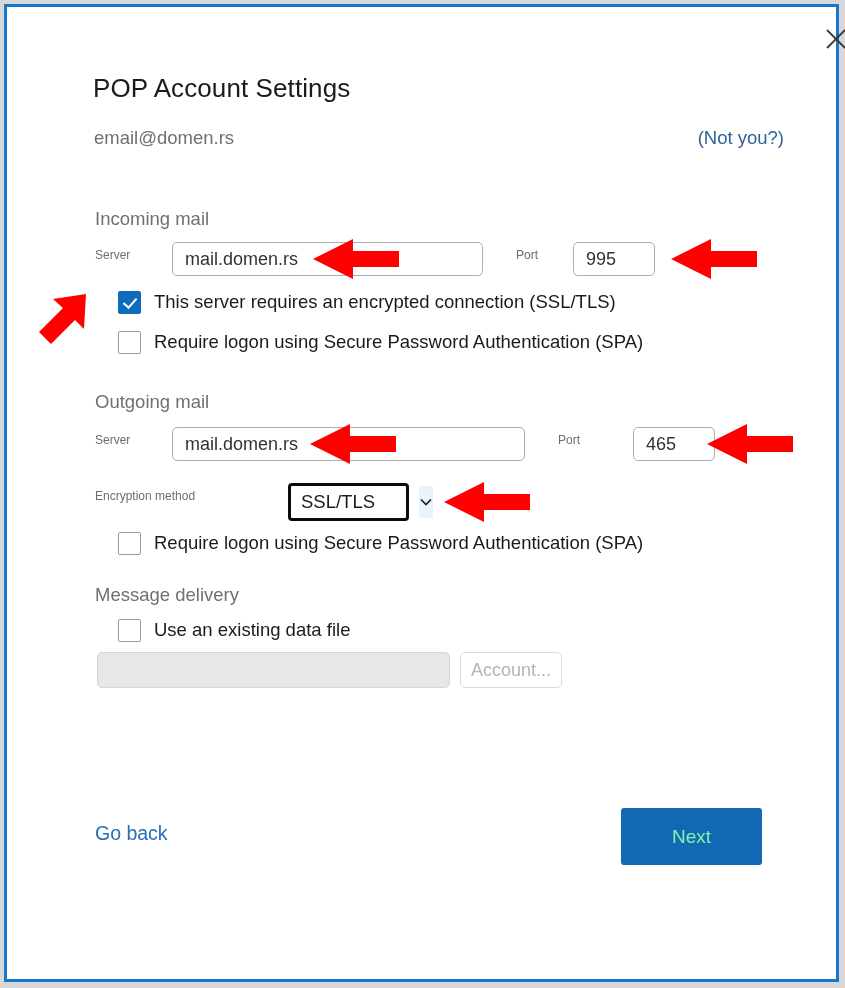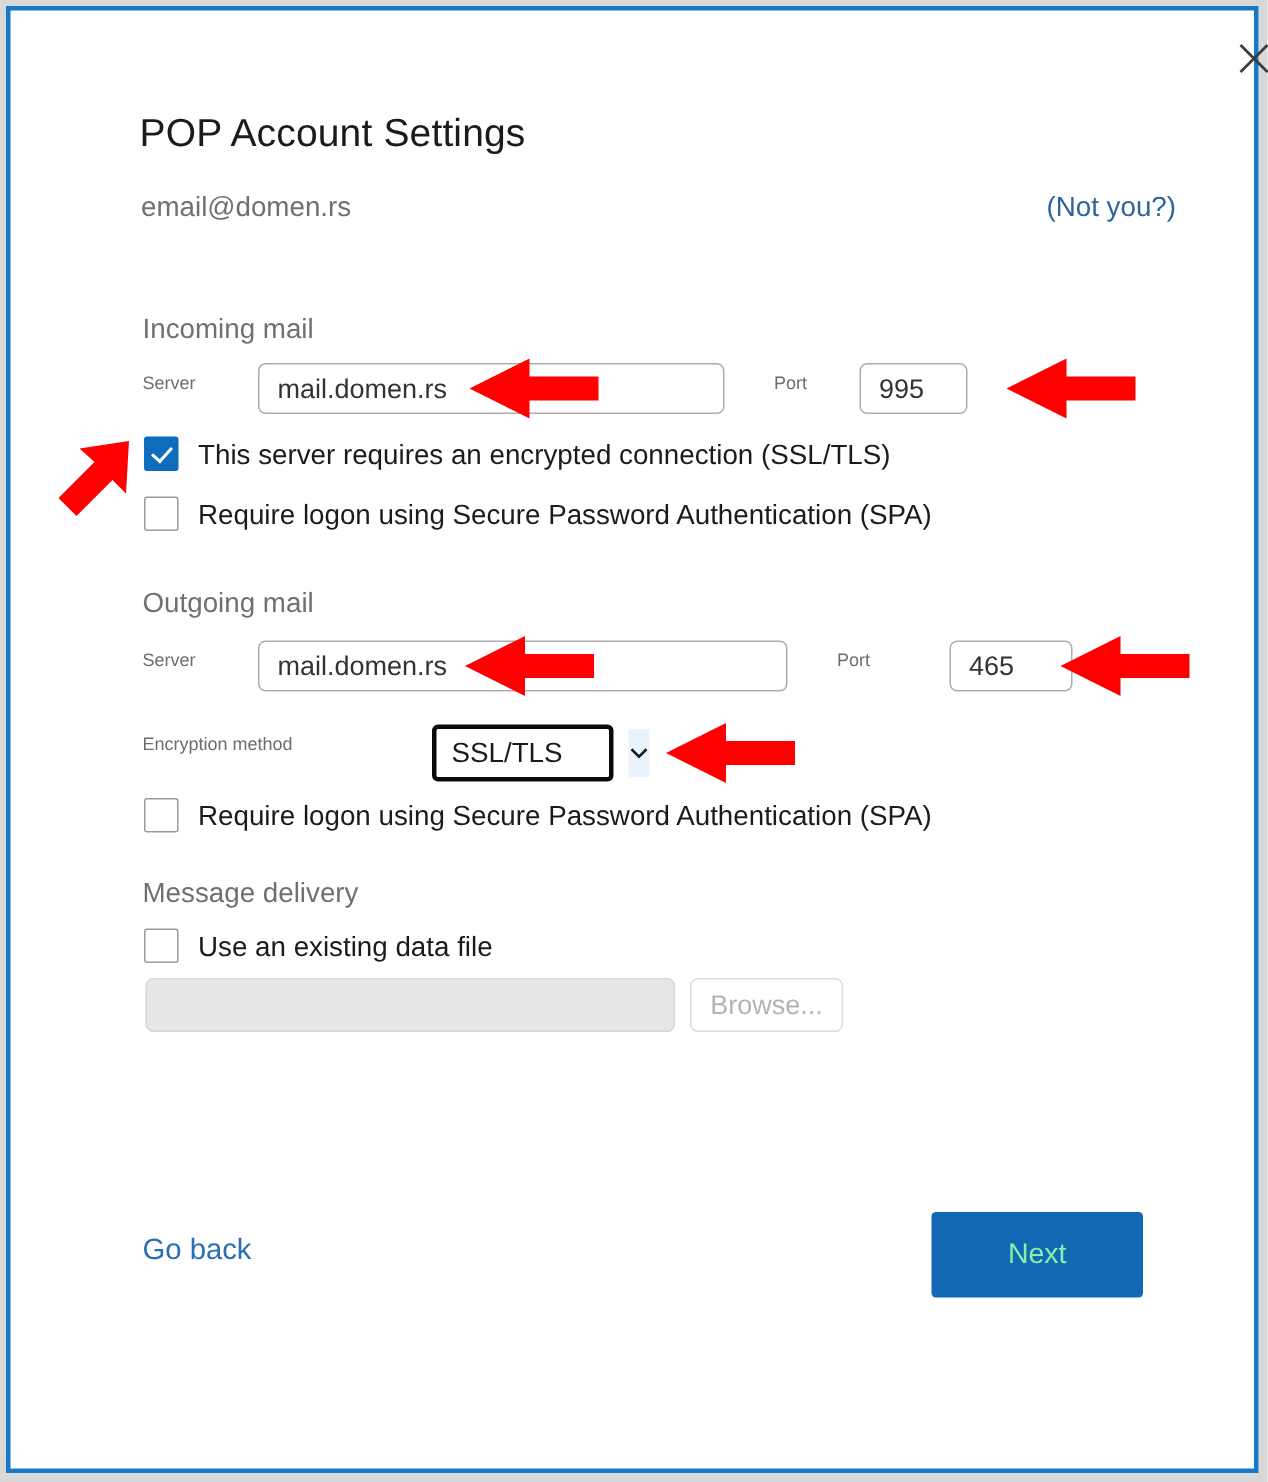--- a/index.html
+++ b/index.html
@@ -109,30 +109,30 @@
     background: #ffffff;
     font-size: 18px;
     color: #333333;
     font-family: "Liberation Sans", sans-serif;
     padding: 0 12px;
     height: 34px;
     line-height: 32px;
     outline: none;
   }
   #incoming-server-input { left: 165px; top: 235px; width: 311px; }
-  #incoming-port-input   { left: 566px; top: 235px; width: 72px; }
+  #incoming-port-input   { left: 566px; top: 235px; width: 82px; }
   #outgoing-server-input { left: 165px; top: 420px; width: 353px; }
   #outgoing-port-input   { left: 626px; top: 420px; width: 82px; }
 
   
   .checkbox-row {
     position: absolute;
     display: flex;
-    align-items: center;
-    cursor: pointer;
+    cursor: pointer;
+    margin-left: 22px;
   }
   #row-ssl       { left: 89px; top: 284px; }
   #row-spa-in    { left: 89px; top: 324px; }
   #row-spa-out   { left: 89px; top: 525px; }
   #row-data-file { left: 89px; top: 612px; }
 
   .cb {
     width: 23px;
     height: 23px;
     box-sizing: border-box;
@@ -321,21 +321,21 @@
         <span class="cb"></span>
         <span class="cb-label">Require logon using Secure Password Authentication (SPA)</span>
       </div>
 
       <div class="section-heading" id="heading-delivery">Message delivery</div>
       <div class="checkbox-row" id="row-data-file">
         <span class="cb"></span>
         <span class="cb-label">Use an existing data file</span>
       </div>
       <input id="data-file-input" type="text" disabled="" placeholder="" style="">
-      <div id="browse-button">Browse...</div>
+      <div id="browse-button">Account...</div>
 
       <div id="go-back-link">Go back</div>
       <button id="next-button">Next</button>
 
       <svg class="arrow-overlay">
         <g fill="#ff0000">
           <g>
             <polygon points="306,252 346,232 346,244 392,244 392,260 346,260 346,272"></polygon>
           </g>
           <g>

